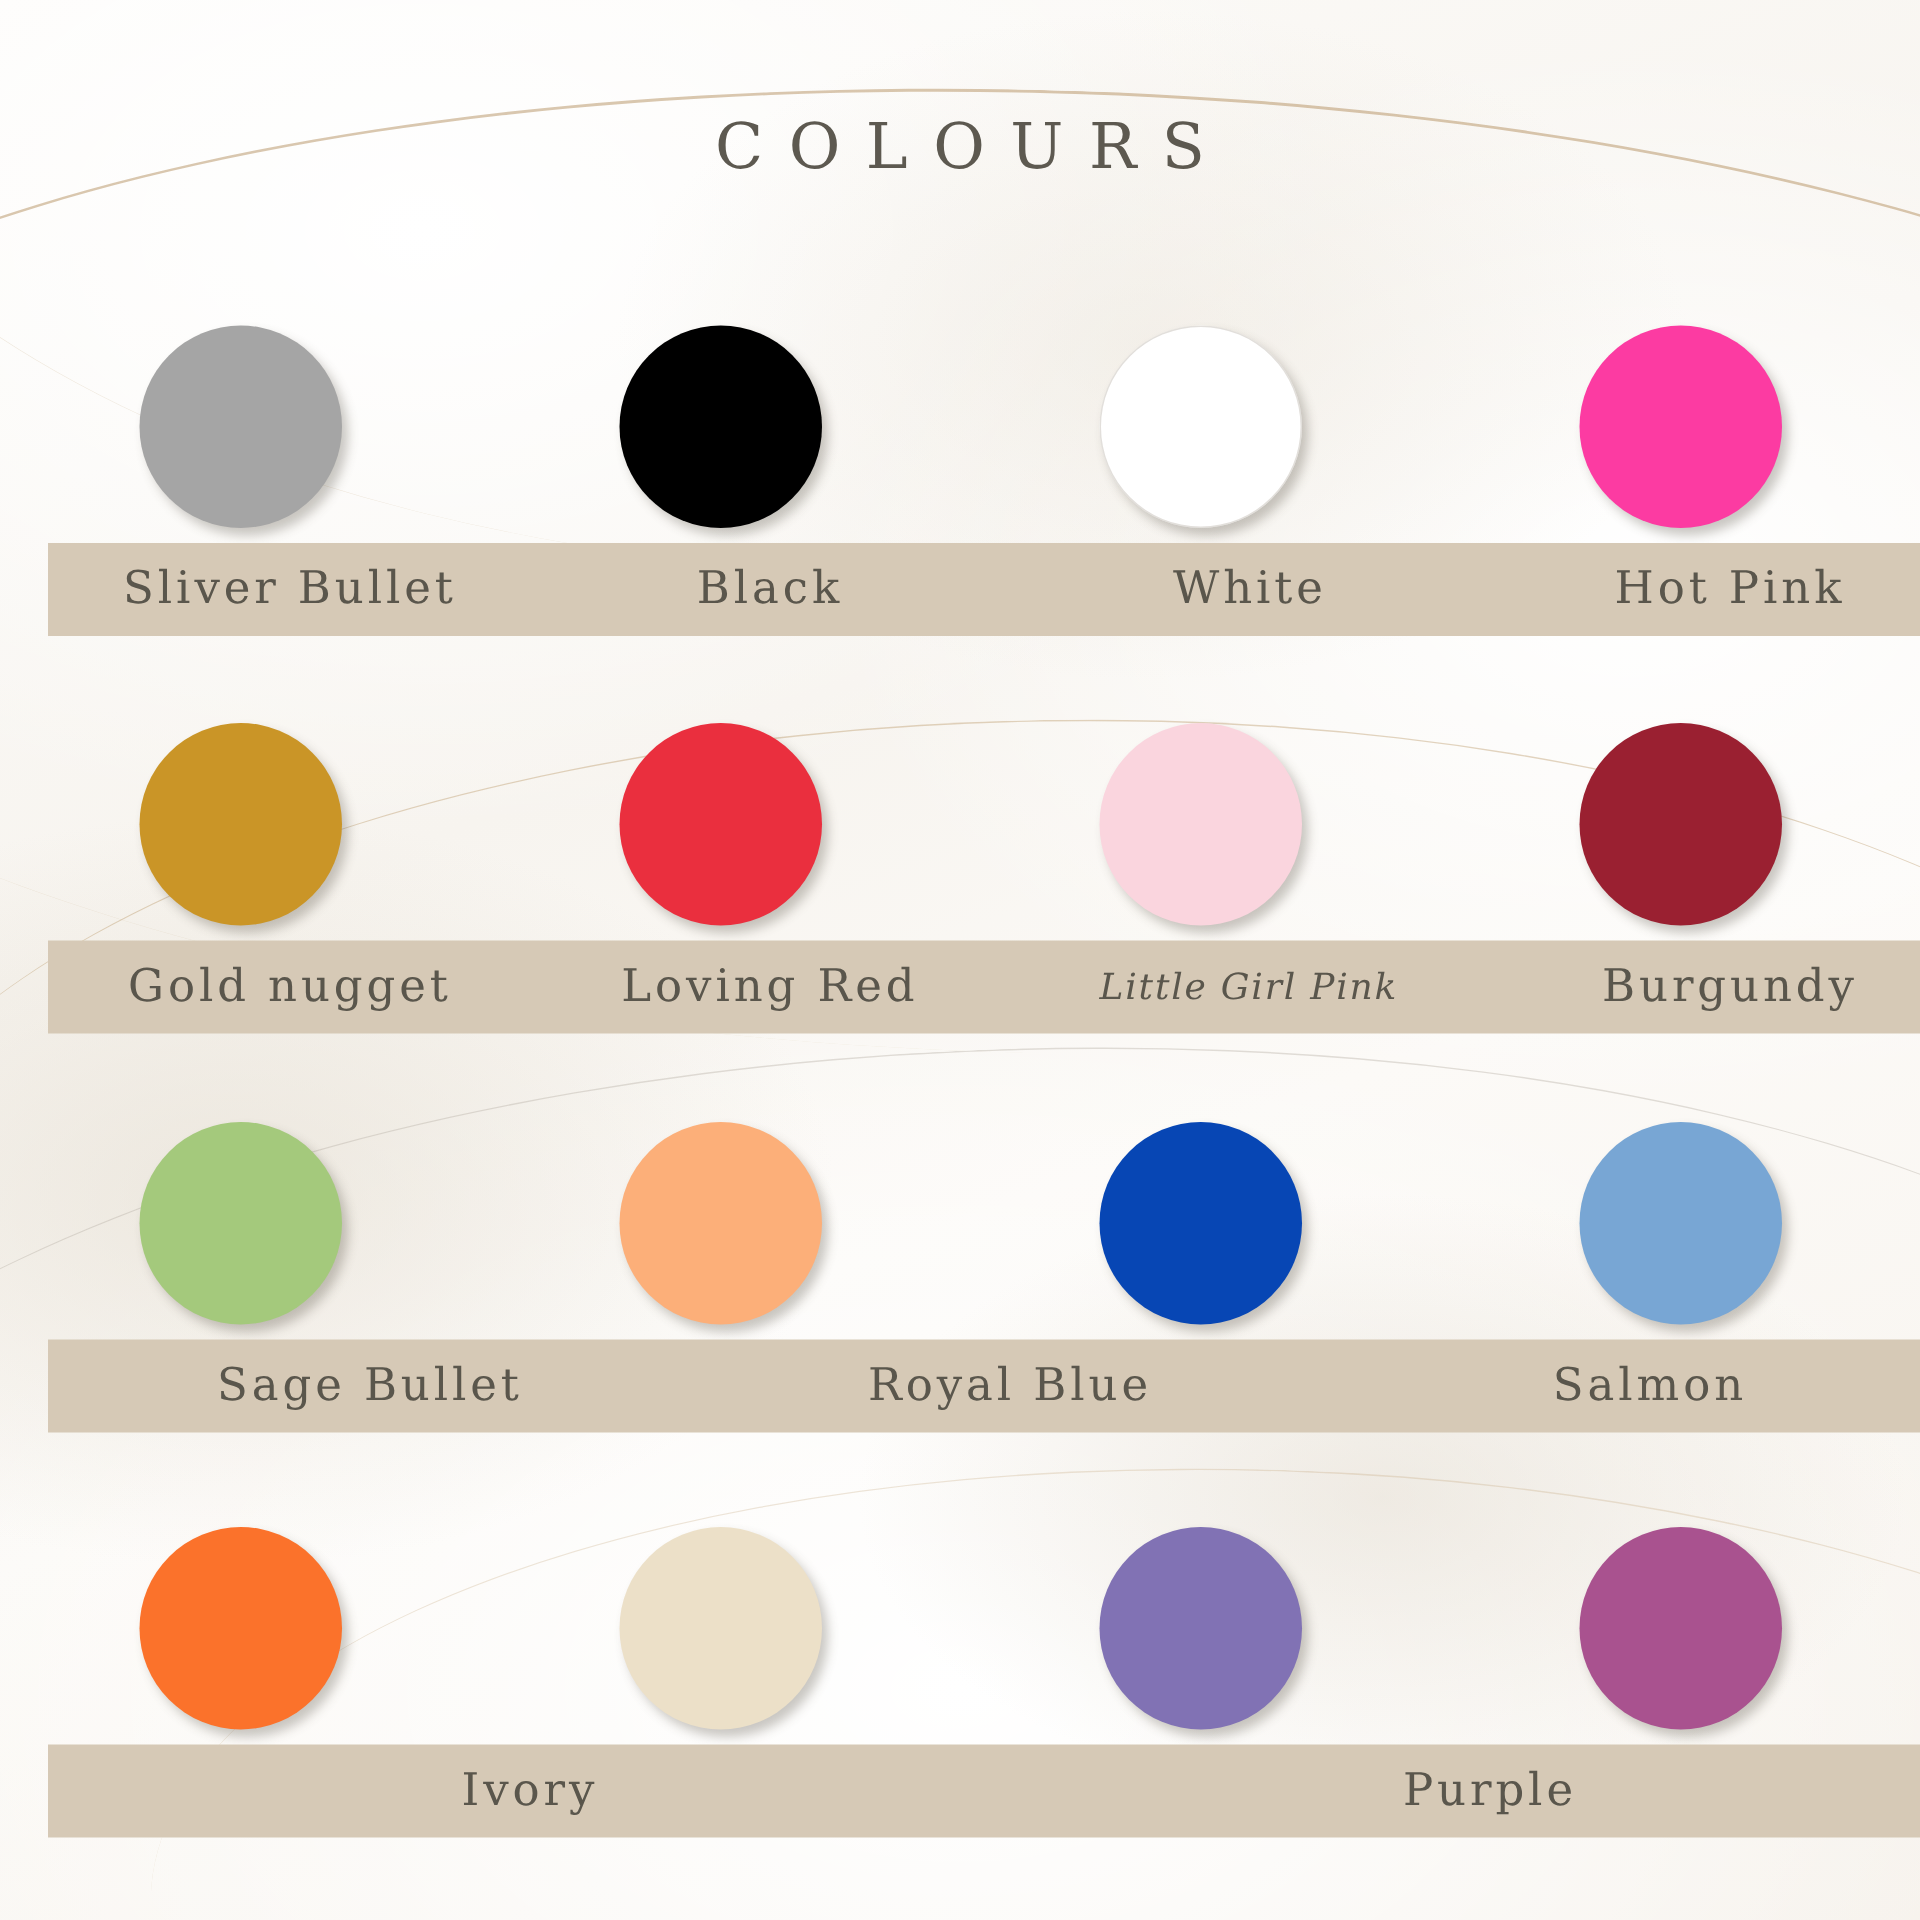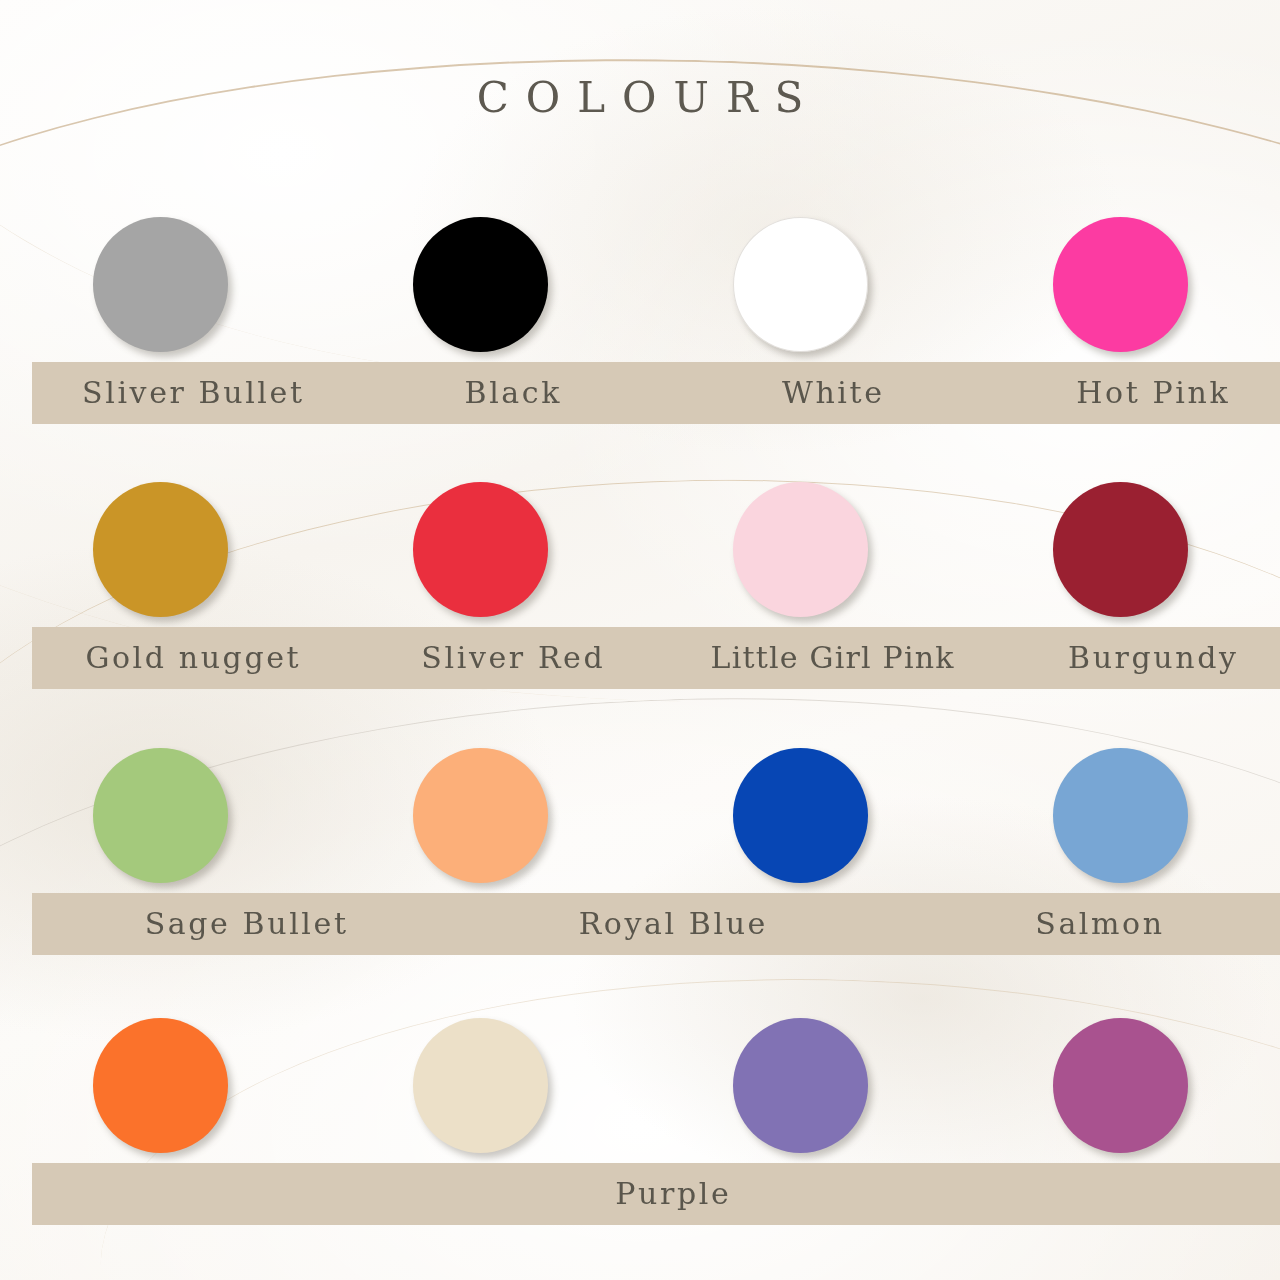--- a/index.html
+++ b/index.html
@@ -121,21 +121,22 @@
     line-height: 34px;
     letter-spacing: 2.6px;
     text-indent: 2.6px;
     color: #5a564c;
     white-space: nowrap;
     overflow: hidden;
   }
   .label.tight {
     letter-spacing: 1.2px;
     text-indent: 1.2px;
-    font-size: 30px;
+    font-size: 24px;
+    font-style: italic;
   }
 </style>
 </head>
 <body>
 
 <div id="canvas">
 
   <div class="marble-base"></div>
   <div class="marble-haze"></div>
 
@@ -181,21 +182,21 @@
       </div>
       <div class="cell">
         <div class="swatch" style="background-color: rgb(250, 213, 222);"></div>
       </div>
       <div class="cell">
         <div class="swatch" style="background-color: rgb(154, 32, 49);"></div>
       </div>
     </div>
     <div class="label-band">
       <div class="label">Gold nugget</div>
-      <div class="label">Sliver Red</div>
+      <div class="label">Loving Red</div>
       <div class="label tight">Little Girl Pink</div>
       <div class="label">Burgundy</div>
     </div>
   </div>
 
   <div class="row" style="top:738px;">
     <div class="swatch-strip">
       <div class="cell">
         <div class="swatch" style="background-color: rgb(164, 201, 124);"></div>
       </div>
@@ -225,17 +226,18 @@
         <div class="swatch" style="background-color: rgb(236, 224, 200);"></div>
       </div>
       <div class="cell">
         <div class="swatch" style="background-color: rgb(129, 114, 180);"></div>
       </div>
       <div class="cell">
         <div class="swatch" style="background-color: rgb(169, 82, 143);"></div>
       </div>
     </div>
     <div class="label-band">
+      <div class="label">Ivory</div>
       <div class="label">Purple</div>
     </div>
   </div>
 
 </div>
 
 </body></html>

